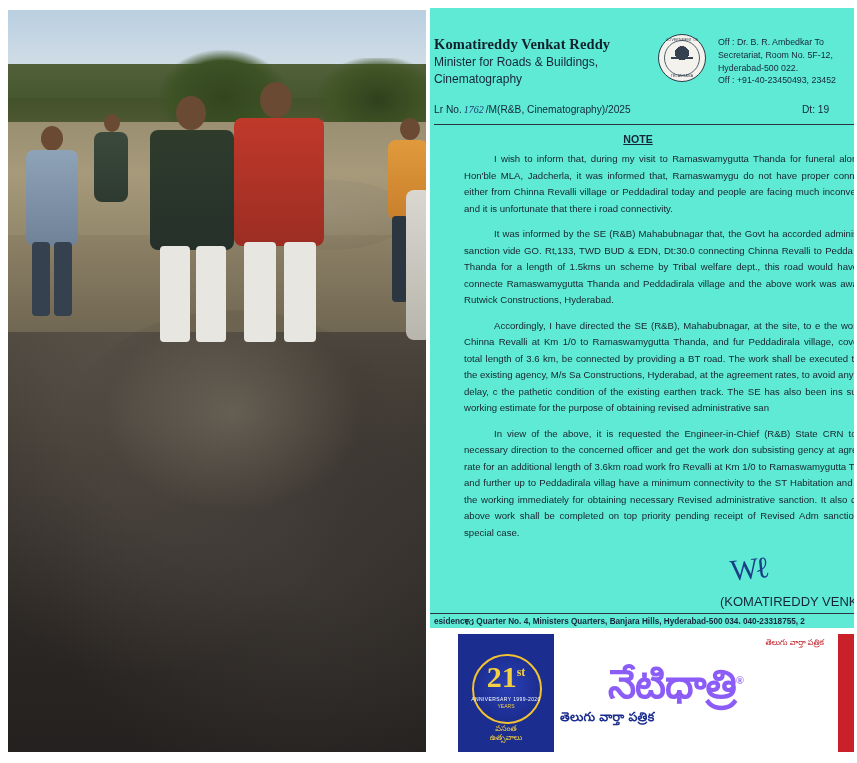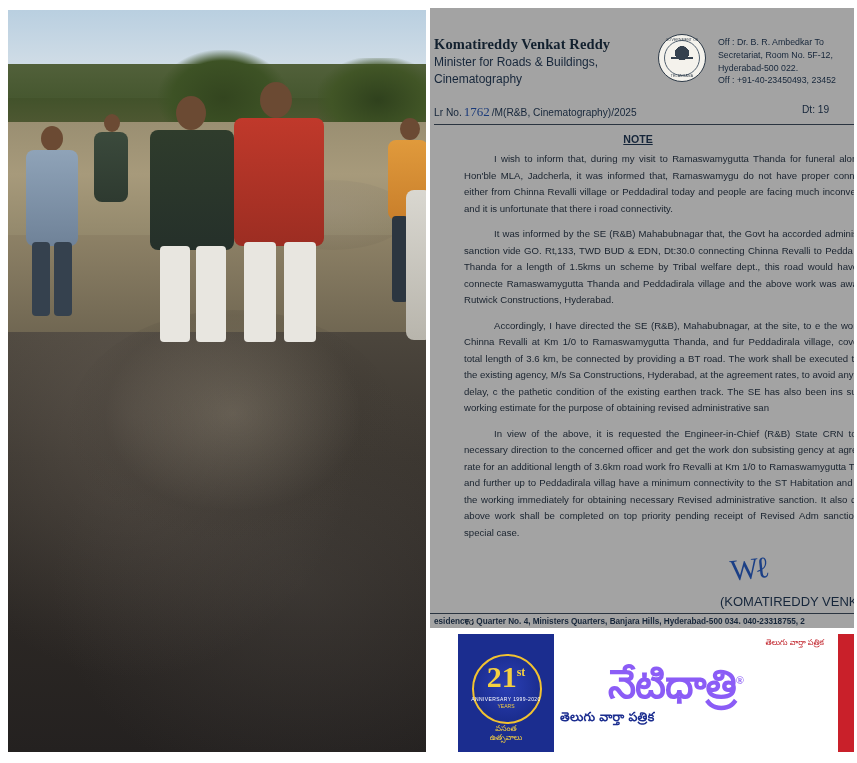--- a/index.html
+++ b/index.html
@@ -84,21 +84,21 @@
   .p-body { position:absolute; border-radius:8px; }
   .p-leg  { position:absolute; border-radius:4px; background:#e8e6e0; }
 
   
   .doc {
     position: absolute;
     left: 430px;
     top: 8px;
     width: 424px;
     height: 620px;
-    background: #a3a3a3;
+    background: #5eead4;
     overflow: hidden;
   }
   .doc-inner {
     position: absolute;
     left: 0; top: 0;
     width: 470px;      
     height: 100%;
     padding: 10px 0 0 0;
     box-sizing: border-box;
   }
@@ -174,22 +174,23 @@
   .ref-row {
     position: relative;
     margin: 4px 0 2px 4px;
     height: 18px;
     font-size: 10.2px;
     color: #16263a;
   }
   .ref-no { position: absolute; left: 0; top: 0; }
   .ref-hand {
     font-family: "Liberation Serif", serif;
-    font-size: 13px;
+    font-size: 10px;
     color: #1a3a7a;
+    font-style: italic;
     padding: 0 2px;
   }
   .ref-date { position: absolute; left: 368px; top: 0; }
   .hr-line {
     margin: 2px 4px 0 4px;
     border-top: 1.1px solid #2a3440;
     width: 452px;
   }
   .note-title {
     text-align: center;

